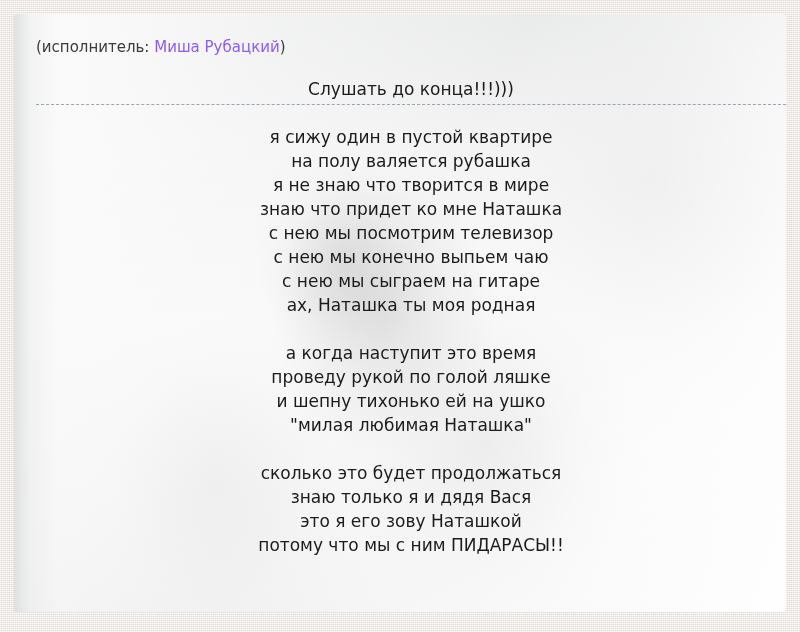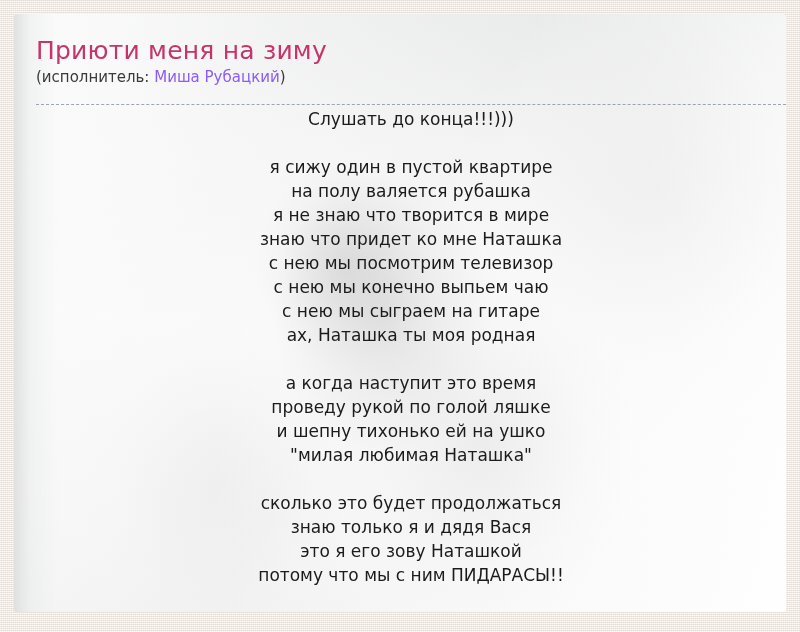--- a/index.html
+++ b/index.html
@@ -118,21 +118,20 @@
 
 <div id="page-frame">
 
   <div id="content-card">
 
     <div id="background-photo"></div>
     <div id="card-shading"></div>
 
     <div id="text-layer">
 
-      <h1 id="song-title">Приюти меня на зиму</h1>
 
       <div id="performer-line"><span>(исполнитель: </span><a id="performer-link" href="#">Миша Рубацкий</a><span>)</span></div>
 
       <div id="title-separator"></div>
 
       <div id="lyrics-body">Слушать до конца!!!)))
 
 я сижу один в пустой квартире
 на полу валяется рубашка
 я не знаю что творится в мире

